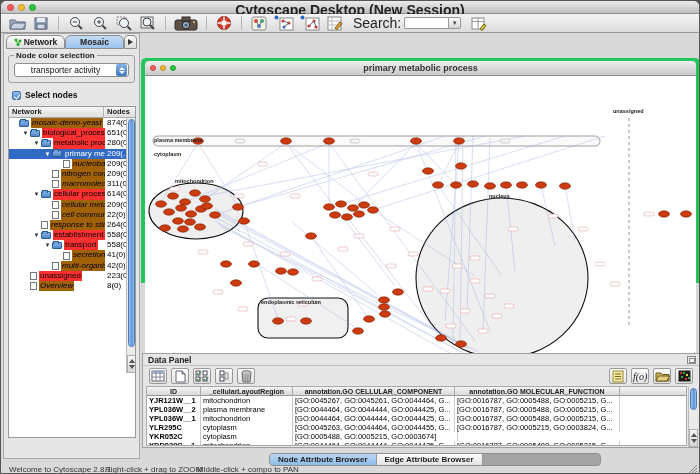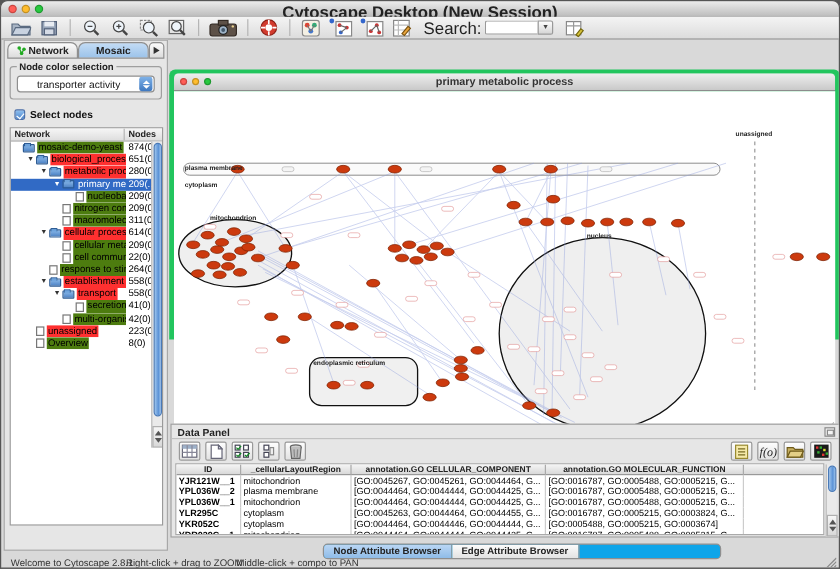--- a/index.html
+++ b/index.html
@@ -79,21 +79,21 @@
   .trow .lwrap{position:absolute;left:0;top:0;height:100%;overflow:hidden;width:96px;
     display:flex;align-items:center;}
   .tarrow{display:inline-block;width:9px;text-align:center;font-size:6px;color:#333;flex:none;}
   .ticon{display:inline-block;flex:none;margin-right:2px;}
   .ticon.folder{width:10px;height:7px;background:linear-gradient(#7fb3e6,#4а82c4);
     background:linear-gradient(#8ab8e8,#4f84c6);border:1px solid #2e5c94;border-radius:1px;position:relative;}
   .ticon.folder:before{content:"";position:absolute;left:0;top:-2px;width:4px;height:2px;
     background:#6ea3dc;border:1px solid #2e5c94;border-bottom:none;border-radius:1px 1px 0 0;}
   .ticon.file{width:7px;height:8px;background:#fff;border:1px solid #777;}
   .tlabel{padding:0 1px;overflow:hidden;}
-  .tlabel.bg-green{background:#4d7c0f;}
+  .tlabel.bg-green{background:#a16207;font-style:italic;}
   .tlabel.bg-red{background:#ff3030;}
   .tcount{position:absolute;left:98px;top:0;font-size:8px;}
   .trow.sel{background:#316ac5;color:#fff;}
   .trow.sel .tcount{color:#fff;}
   .trow.sel .tarrow{color:#fff;}
   
   .vscroll{position:absolute;width:9px;background:#eaeaea;border-left:1px solid #bbb;}
   .vthumb{position:absolute;left:1px;width:7px;border-radius:4px;
     background:linear-gradient(90deg,#9cc4ee,#5b92d6 60%,#9cc4ee);border:1px solid #4a7ab8;}
   .varrows{position:absolute;left:0;width:9px;height:18px;background:linear-gradient(#f6f6f6,#d8d8d8);
@@ -129,21 +129,21 @@
   .dcell{border-right:1px solid #ccc;padding:0 2px;white-space:nowrap;overflow:hidden;flex:none;}
   .drow.hdr .dcell{text-align:center;border-right:1px solid #aaa;}
   .dcell.c0{width:54px;font-weight:bold;}
   .drow.hdr .dcell.c0{font-weight:bold;}
   .dcell.c1{width:92px;}
   .dcell.c2{width:162px;}
   .dcell.c3{width:165px;}
   .dcell.c4{flex:1;border-right:none;}
   
   .btabs{position:absolute;left:268px;top:452px;height:13px;display:flex;
-    border:1px solid #8f8f8f;border-radius:4px;overflow:hidden;background:#0ea5e9;}
+    border:1px solid #8f8f8f;border-radius:4px;overflow:hidden;background:#a3a3a3;}
   .btab{font-size:8px;font-weight:bold;color:#222;padding:1px 8px 0 8px;
     border-right:1px solid #9a9a9a;background:linear-gradient(#fbfbfb,#e3e3e3);}
   .btab:last-child{border-right:none;margin-top:36px;}
   .btab.sel{background:linear-gradient(#bad6f4,#8fbce8);}
   .statusbar{position:absolute;left:0;top:462px;width:100%;height:12px;font-size:8px;color:#333;}
   .statusbar span{position:absolute;top:2px;}
   .grip{position:absolute;right:2px;bottom:2px;width:10px;height:10px;}
 </style>
 </head>
 <body>
@@ -781,21 +781,20 @@
           <div class="drow">
             <span class="dcell c0">YLR295C</span>
             <span class="dcell c1">cytoplasm</span>
             <span class="dcell c2">[GO:0045263, GO:0044464, GO:0044455, G...</span>
             <span class="dcell c3">[GO:0016787, GO:0005215, GO:0003824, G...</span>
             <span class="dcell c4"></span>
           </div>
           <div class="drow">
             <span class="dcell c0">YKR052C</span>
             <span class="dcell c1">cytoplasm</span>
-            <span class="dcell c2">[GO:0044464, GO:0044446, GO:0044444, G...</span>
             <span class="dcell c3">[GO:0005488, GO:0005215, GO:0003674]</span>
             <span class="dcell c4"></span>
           </div>
           <div class="drow">
             <span class="dcell c0">YDR039C__1</span>
             <span class="dcell c1">mitochondrion</span>
             <span class="dcell c2">[GO:0044464, GO:0044444, GO:0044425, G...</span>
             <span class="dcell c3">[GO:0016787, GO:0005488, GO:0005215, G...</span>
             <span class="dcell c4"></span>
           </div>

